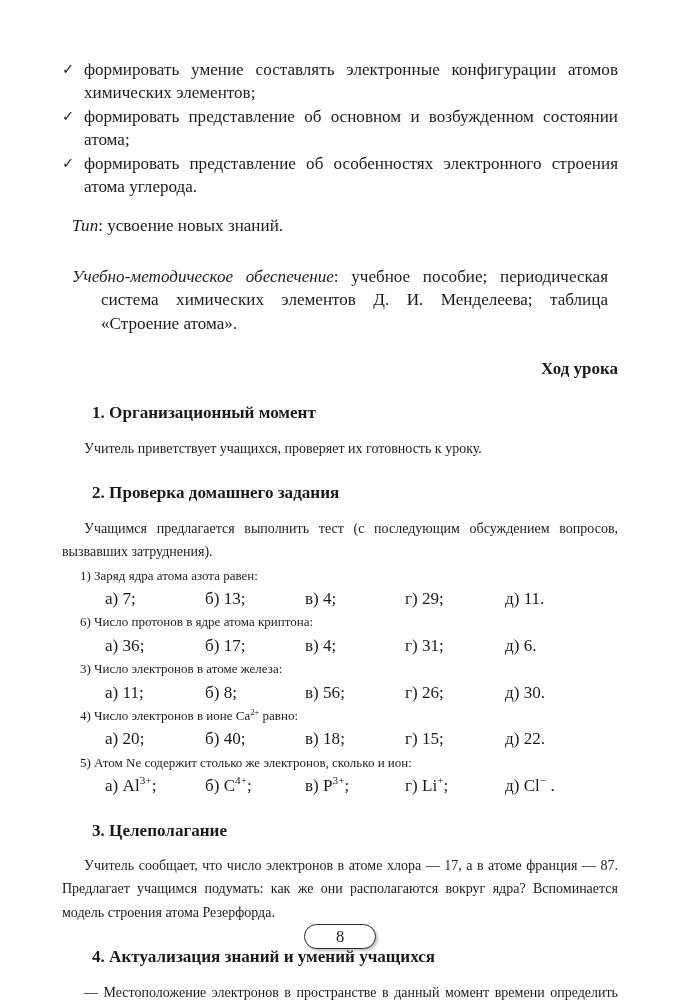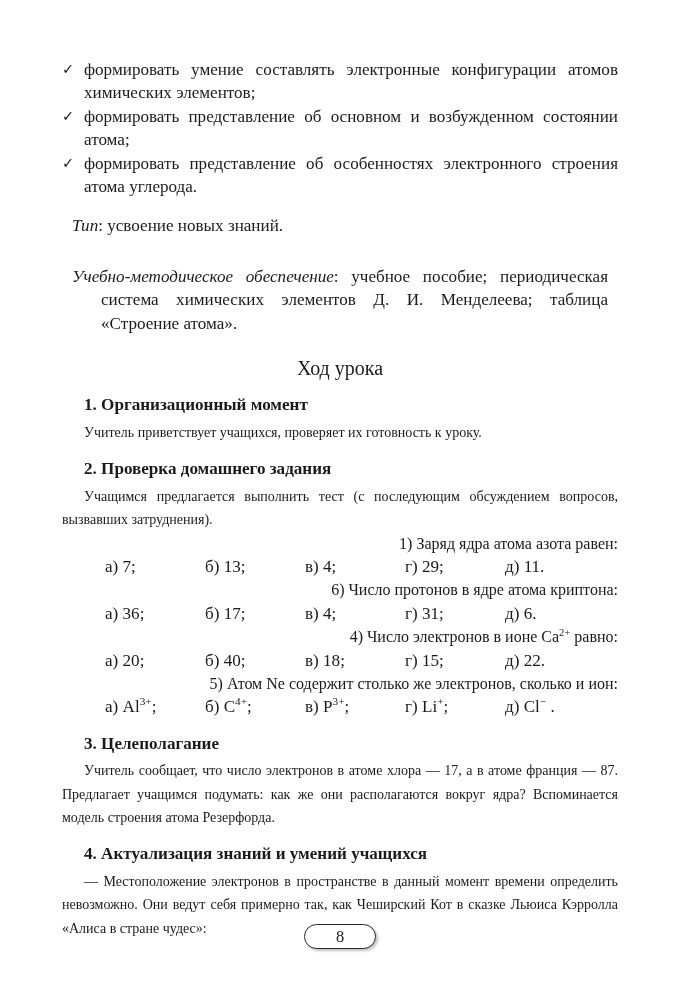--- a/index.html
+++ b/index.html
@@ -76,45 +76,45 @@
     margin: 0;
     text-indent: 22px;
   }
   .indent.nojust { text-align: left; }
 
   
   .section-head {
     font-size: 17.1px;
     line-height: 23.4px;
     font-weight: bold;
-    margin: 4px;
+    margin: 12px;
     padding-left: 18px;
   }
 
   .center-head {
-    font-size: 20px;
-    line-height: 23.4px;
-    font-weight: normal;
-    text-align: center;
+    font-size: 17px;
+    line-height: 23.4px;
+    font-weight: bold;
+    text-align: right;
     margin: 0;
   }
 
   
   .sp-6  { height: 6px; }
   .sp-7  { height: 7px; }
   .sp-9  { height: 9px; }
   .sp-12 { height: 12px; }
 
   
   .q-stem {
-    font-size: 16px;
+    font-size: 13px;
     line-height: 23.4px;
     margin: 0;
     padding-left: 18px;
-    text-align: right;
+    text-align: left;
     white-space: nowrap;
   }
   .opts {
     font-size: 17.1px;
     line-height: 23.4px;
     margin: 0;
     padding-left: 43px;
     display: flex;
     white-space: nowrap;
   }
@@ -215,20 +215,30 @@
       <p class="q-stem">6) Число протонов в ядре атома криптона:</p>
       <p class="opts">
         <span class="opt">а) 36;</span>
         <span class="opt">б) 17;</span>
         <span class="opt">в) 4;</span>
         <span class="opt">г) 31;</span>
         <span class="opt">д) 6.</span>
       </p>
     </div>
 
+    <div>
+      <p class="q-stem">3) Число электронов в атоме железа:</p>
+      <p class="opts">
+        <span class="opt">а) 11;</span>
+        <span class="opt">б) 8;</span>
+        <span class="opt">в) 56;</span>
+        <span class="opt">г) 26;</span>
+        <span class="opt">д) 30.</span>
+      </p>
+    </div>
 
     <div>
       <p class="q-stem">
         <span>4) Число электронов в ионе Ca</span><sup>2+</sup><span> равно:</span>
       </p>
       <p class="opts">
         <span class="opt"><span>а) 20;</span></span>
         <span class="opt"><span>б) 40;</span></span>
         <span class="opt"><span>в) 18;</span></span>
         <span class="opt"><span>г) 15;</span></span>

